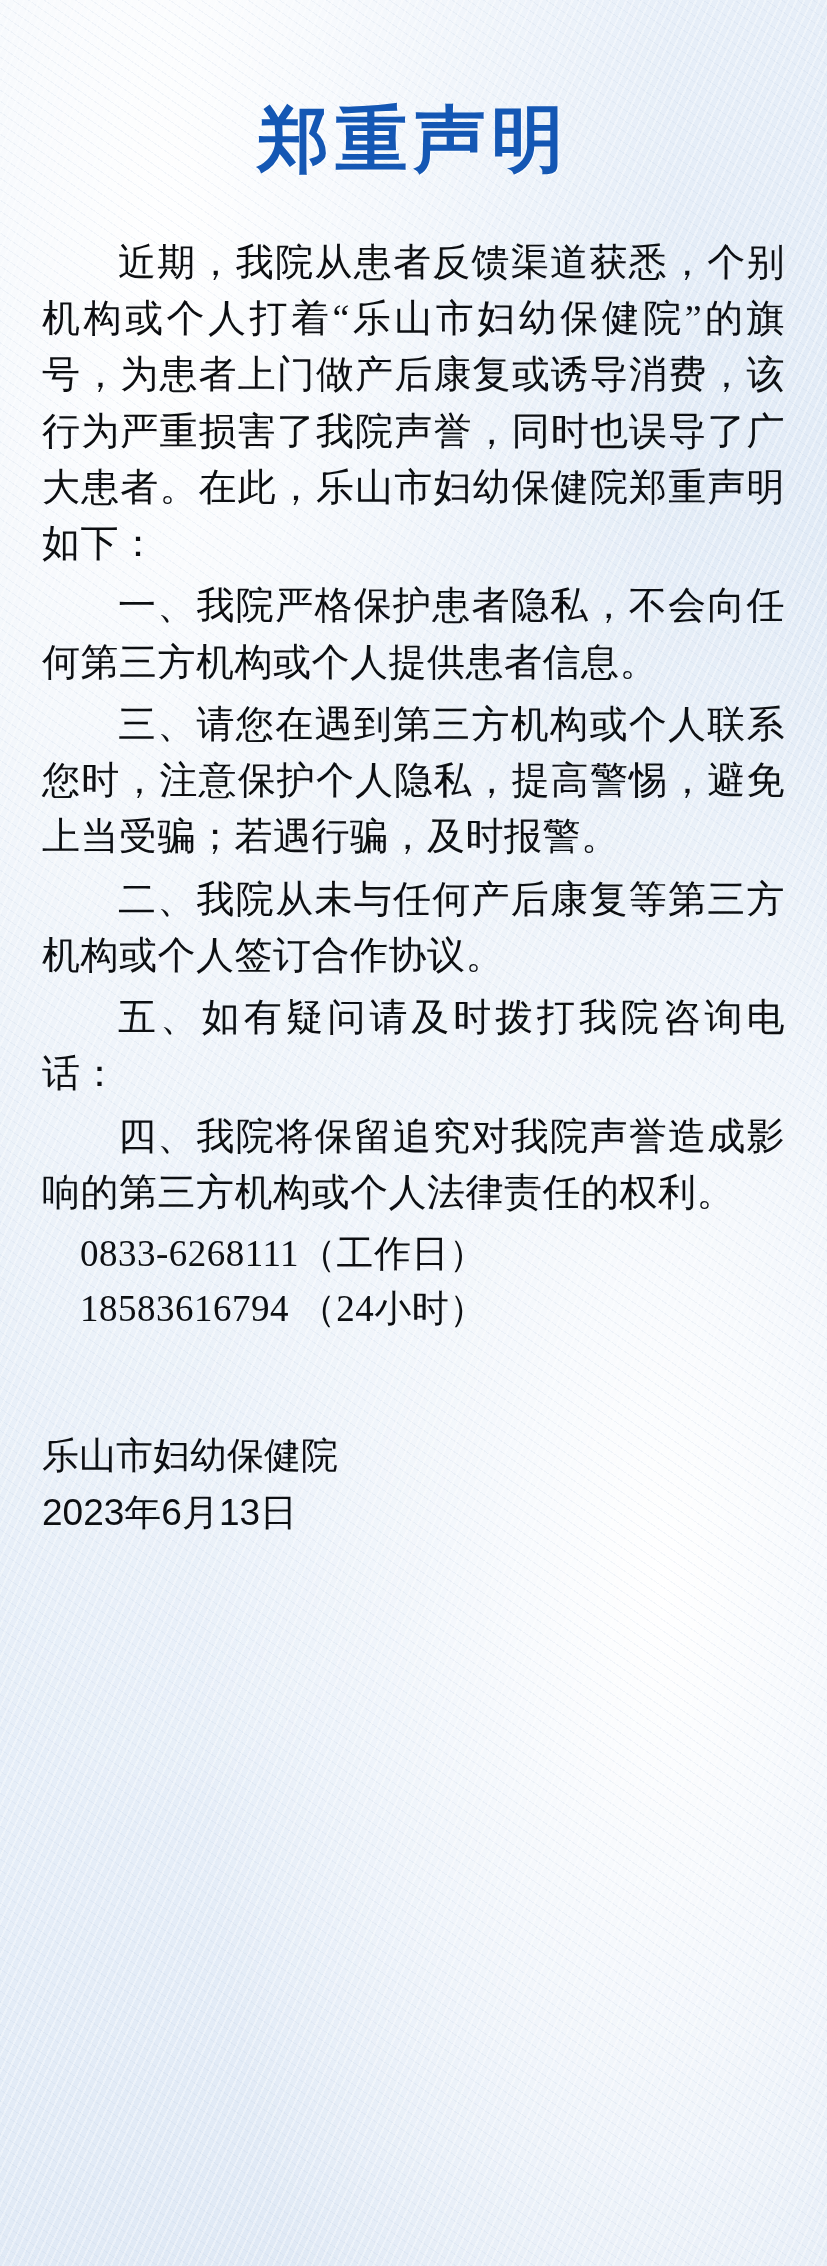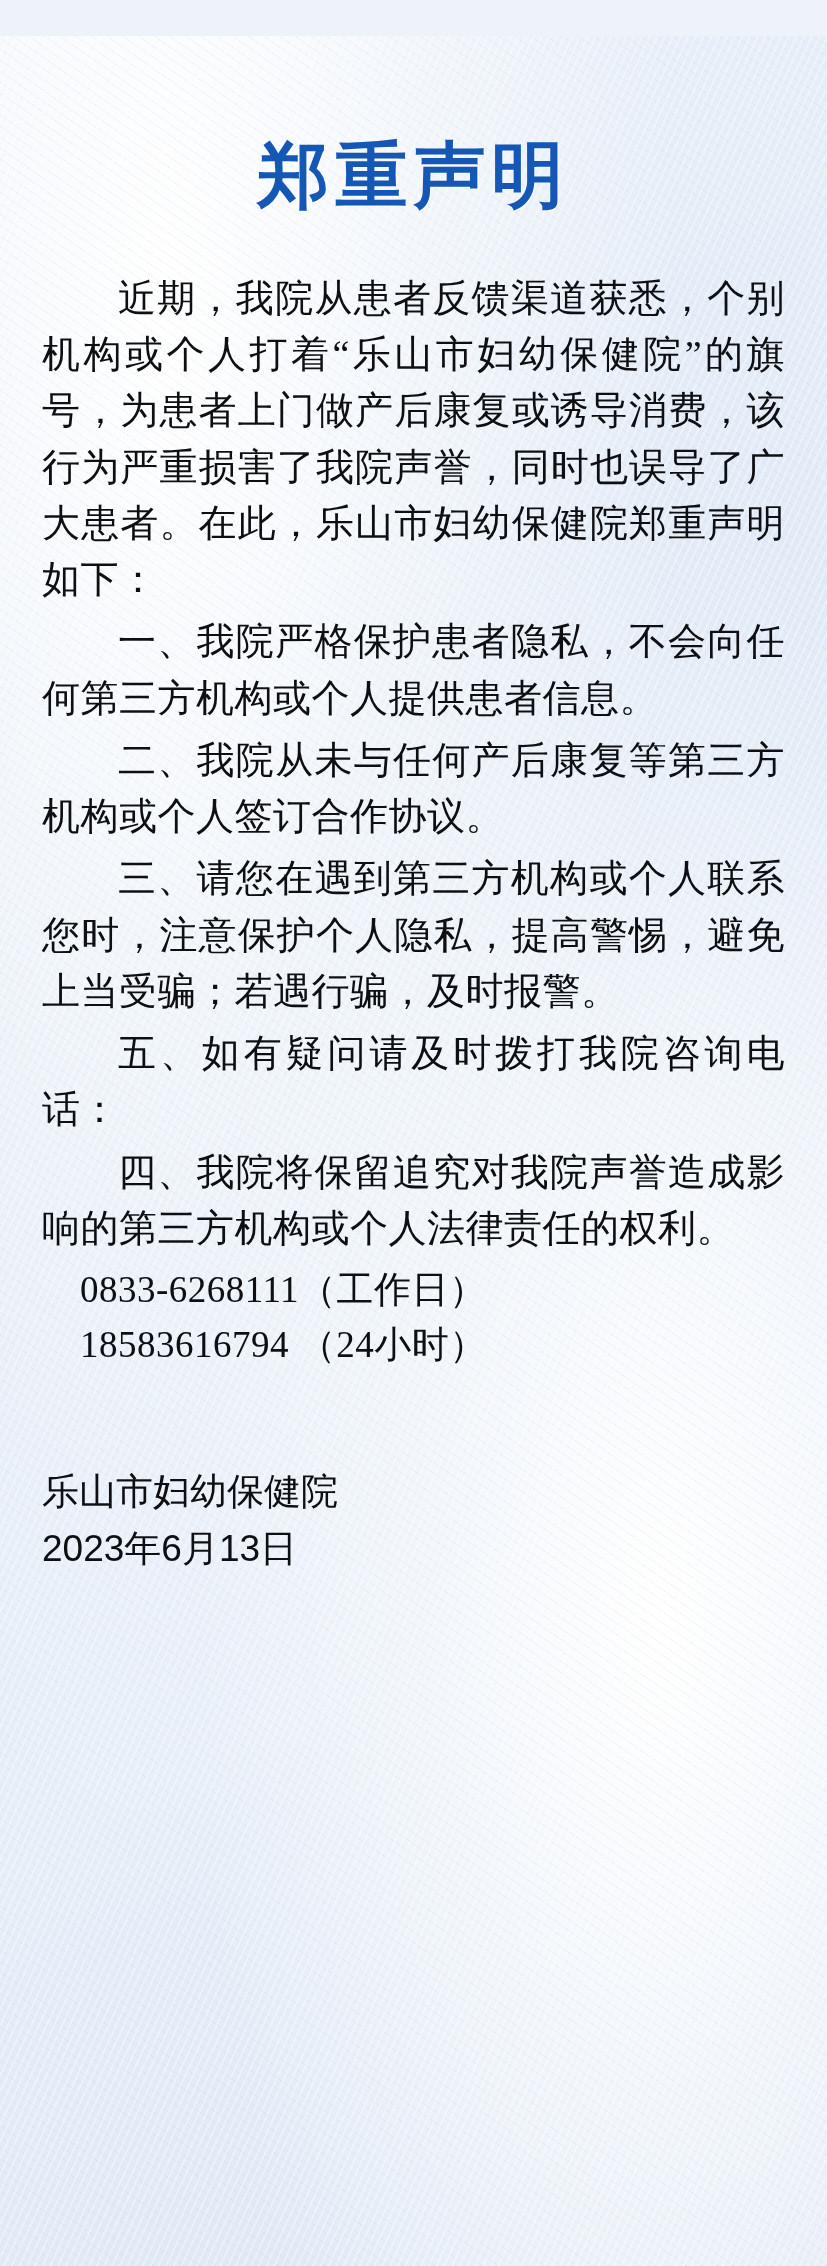--- a/index.html
+++ b/index.html
@@ -33,21 +33,20 @@
     inset: 0;
     background-image:
       repeating-linear-gradient(115deg, rgba(255,255,255,0.35) 0 2px, rgba(255,255,255,0) 2px 7px),
       repeating-linear-gradient(35deg, rgba(190,205,225,0.18) 0 1px, rgba(255,255,255,0) 1px 9px);
     pointer-events: none;
   }
 
   .content {
     position: relative;
     z-index: 2;
-    margin-top: 36px;
   }
 
   .title {
     text-align: center;
     color: #1457b4;
     font-size: 72px;
     font-weight: bold;
     letter-spacing: 6px;
     margin: 0;
     padding: 92px 0 46px 0;
@@ -98,23 +97,23 @@
   <div class="content">
 
     <h1 class="title">郑重声明</h1>
 
     <div class="body-text">
 
       <p class="para">近期，我院从患者反馈渠道获悉，个别机构或个人打着“乐山市妇幼保健院”的旗号，为患者上门做产后康复或诱导消费，该行为严重损害了我院声誉，同时也误导了广大患者。在此，乐山市妇幼保健院郑重声明如下：</p>
 
       <p class="para">一、我院严格保护患者隐私，不会向任何第三方机构或个人提供患者信息。</p>
 
+      <p class="para">三、请您在遇到第三方机构或个人联系您时，注意保护个人隐私，提高警惕，避免上当受骗；若遇行骗，及时报警。</p>
+
       <p class="para">二、我院从未与任何产后康复等第三方机构或个人签订合作协议。</p>
-
-      <p class="para">三、请您在遇到第三方机构或个人联系您时，注意保护个人隐私，提高警惕，避免上当受骗；若遇行骗，及时报警。</p>
 
       <p class="para">五、如有疑问请及时拨打我院咨询电话：</p>
 
       <p class="para">四、我院将保留追究对我院声誉造成影响的第三方机构或个人法律责任的权利。</p>
 
       <div class="phones">
         <div class="phone-line">0833-6268111（工作日）</div>
         <div class="phone-line">18583616794 （24小时）</div>
       </div>
 

